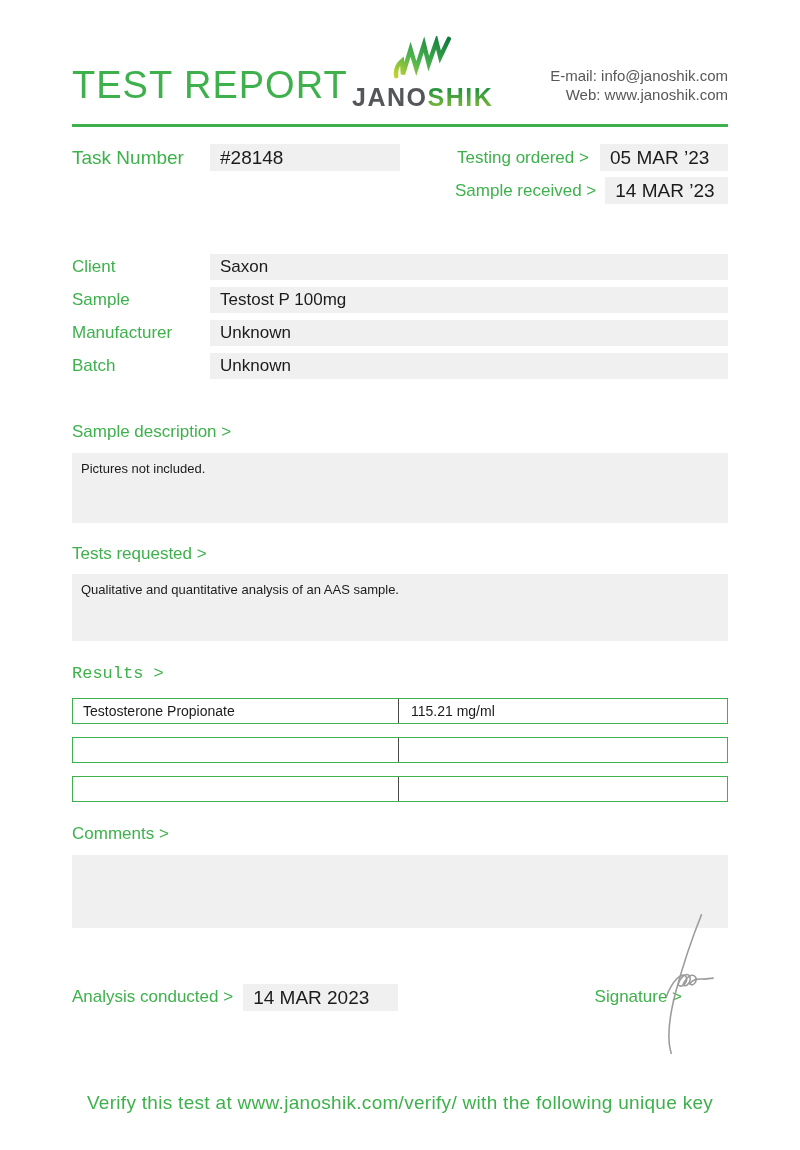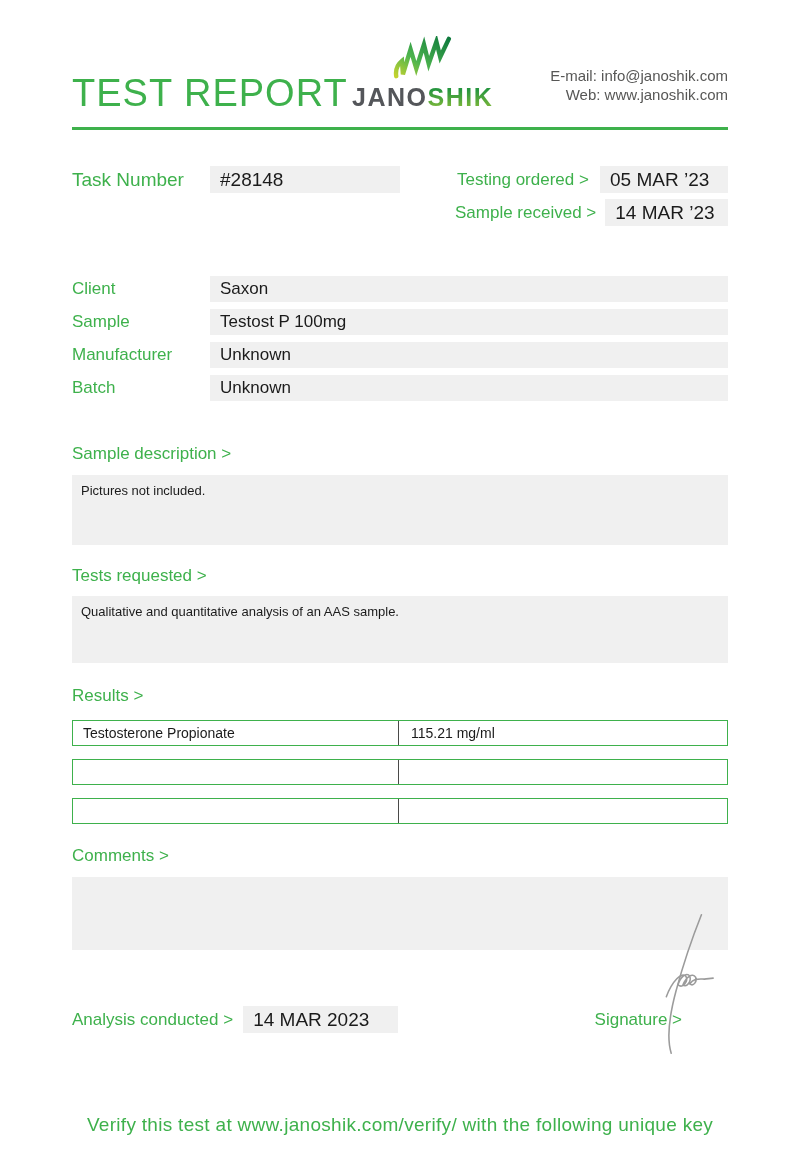--- a/index.html
+++ b/index.html
@@ -12,31 +12,31 @@
   html,body{background:#ffffff;}
   .page{
     width:800px;height:1150px;position:relative;overflow:hidden;
     background:#ffffff;color:var(--dark);
     font-family:"Liberation Sans","DejaVu Sans",sans-serif;
   }
   .inner{padding:0 72px;}
 
   
   .header{display:flex;margin-top:36px;}
-  .title{flex:1;font-size:38px;font-weight:400;letter-spacing:1px;color:var(--green);margin-top:36px;white-space:nowrap;}
+  .title{flex:1;font-size:38px;font-weight:400;letter-spacing:1px;color:var(--green);margin-top:28px;white-space:nowrap;}
   .logo{width:150px;text-align:center;}
   .logo-icon svg{width:64px;height:44px;display:inline-block;}
   .logo-text{font-size:25px;font-weight:700;letter-spacing:1.5px;color:#54565a;line-height:1.1;white-space:nowrap;}
   .logo-text .shik{background:linear-gradient(180deg,#27963f 25%,#86bb3a 95%);-webkit-background-clip:text;background-clip:text;color:transparent;}
   .contact{flex:1;text-align:right;font-size:15px;color:var(--gray);margin-top:30px;line-height:19px;white-space:nowrap;}
 
   .rule{height:3px;background:var(--green);margin-top:12px;}
 
   
-  .task-row{display:flex;margin-top:36px;}
+  .task-row{display:flex;margin-top:17px;}
   .value-box{background:var(--box);height:27px;line-height:27px;font-size:19px;padding:0 10px;color:var(--dark);white-space:nowrap;overflow:hidden;}
   .task-label{width:138px;color:var(--green);font-size:19px;line-height:27px;}
   .task-value{width:190px;}
   .spacer{flex:1;}
   .dates{width:273px;}
   .date-row{display:flex;margin-bottom:6px;}
   .date-label{flex:1;text-align:center;color:var(--green);font-size:17px;line-height:27px;padding-right:9px;white-space:nowrap;}
   .date-value{width:128px;}
 
   
@@ -45,21 +45,21 @@
   .detail-label{width:138px;color:var(--green);font-size:17px;line-height:26px;}
   .detail-value{flex:1;background:var(--box);font-size:17px;line-height:26px;height:26px;padding:0 10px;white-space:nowrap;overflow:hidden;}
 
   
   .section-label{color:var(--green);font-size:17px;line-height:20px;}
   .box{background:var(--box);font-size:13px;color:var(--dark);padding:7px 9px;line-height:17px;}
   .desc-label{margin-top:43px;}
   .desc-box{margin-top:11px;height:70px;}
   .tests-label{margin-top:21px;}
   .tests-box{margin-top:10px;height:67px;}
-  .results-label{margin-top:23px;}
+  .results-label{margin-top:23px;font-family:Liberation Mono, monospace;}
   .results-table{margin-top:14px;}
   .result-row{display:flex;border:1px solid var(--green);height:26px;margin-bottom:13px;}
   .result-name{width:326px;border-right:1px solid #4a4a49;font-size:14px;line-height:24px;padding:0 10px;white-space:nowrap;overflow:hidden;}
   .result-value{flex:1;font-size:14px;line-height:24px;padding:0 12px;white-space:nowrap;overflow:hidden;}
   .comments-label{margin-top:22px;}
   .comments-box{margin-top:11px;height:73px;}
 
   
   .footer-row{display:flex;margin-top:56px;align-items:center;}
   .analysis-label{color:var(--green);font-size:17px;margin-right:10px;white-space:nowrap;}

